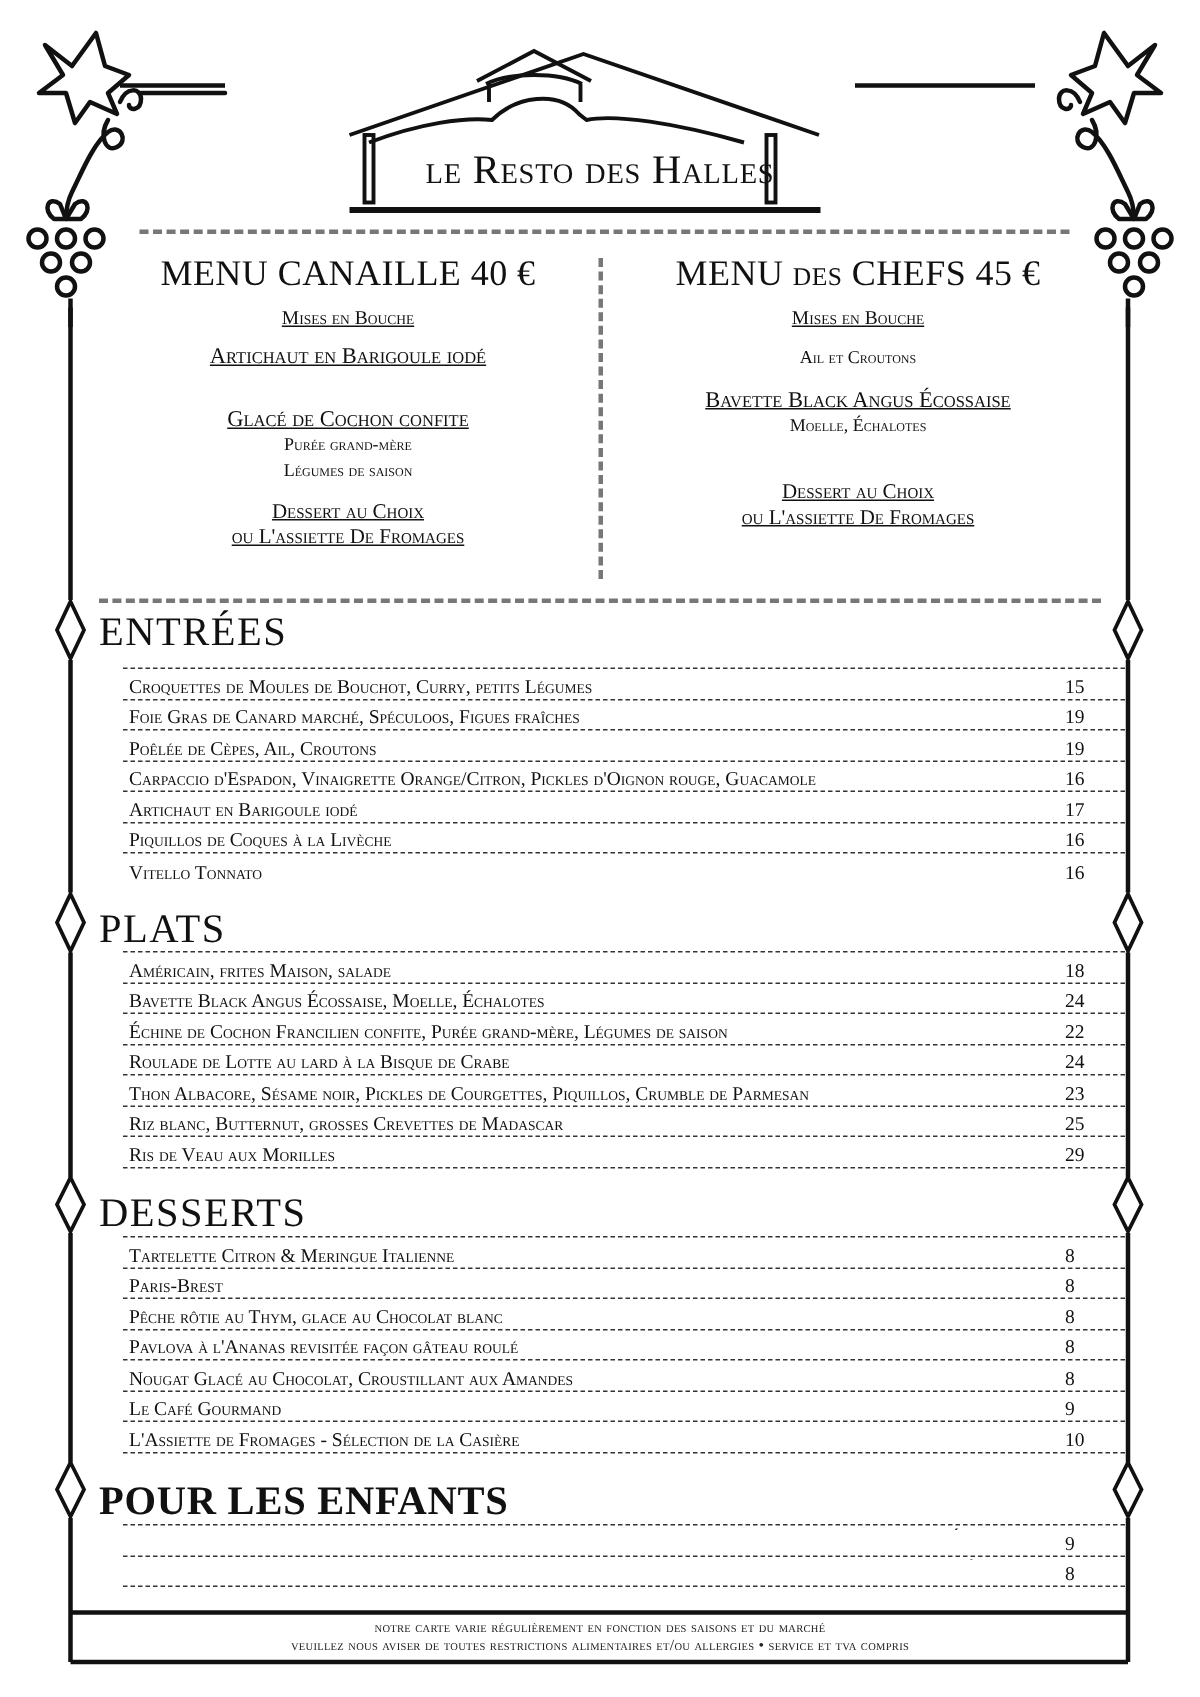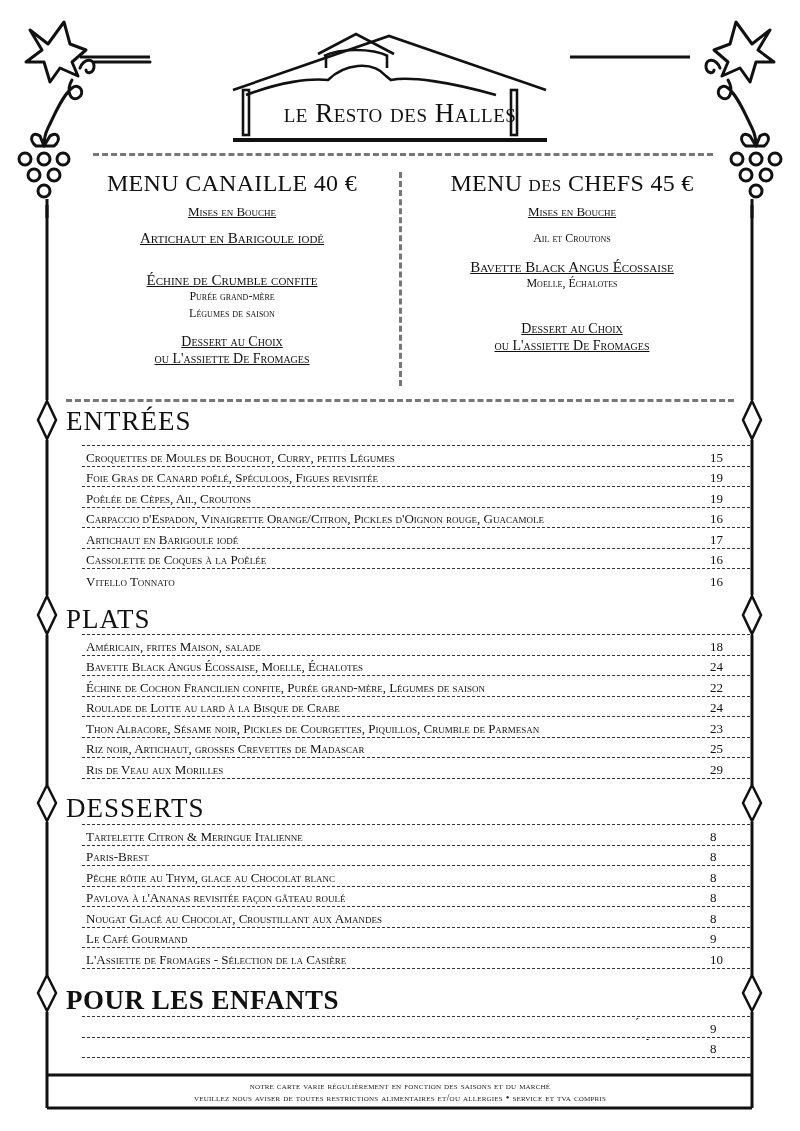--- a/index.html
+++ b/index.html
@@ -158,21 +158,21 @@
 <div class="dash-grey" style="left:93px;top:153px;width:620px;border-top-width:3px;"></div>
 
 <div style="position:absolute;left:399px;top:172px;height:214px;border-left:3px dashed #777;"></div>
 
 <div class="dash-grey" style="left:66px;top:399px;width:668px;"></div>
 
 <div class="setmenu" id="menu-left">
   <div class="title">MENU CANAILLE 40 €</div>
   <div class="course" style="font-size:13px;margin-bottom:10px;">Mises en Bouche</div>
   <div class="course" style="font-size:15px;margin-bottom:26px;">Artichaut en Barigoule iodé</div>
-  <div class="course" style="font-size:15px;">Échine de Crumble confite</div>
+  <div class="course" style="font-size:15px;">Glacé de Cochon confite</div>
   <div class="sub">Purée grand-mère</div>
   <div class="sub" style="margin-bottom:12px;">Légumes de saison</div>
   <div class="course" style="font-size:14px;margin-bottom:1px;">Dessert au Choix</div>
   <div class="course" style="font-size:14px;">ou L'assiette De Fromages</div>
 </div>
 
 <div class="setmenu" id="menu-right">
   <div class="title">MENU des CHEFS 45 €</div>
   <div class="course" style="font-size:13px;margin-bottom:10px;">Mises en Bouche</div>
   <div class="sub" style="margin-bottom:12px;">Ail et Croutons</div>
@@ -182,37 +182,37 @@
   <div class="course" style="font-size:14px;">ou L'assiette De Fromages</div>
 </div>
 
 <div class="section-title" style="top:406px;">ENTRÉES</div>
 <div class="rows" style="top:445px;">
   <div class="row">
       <span class="name">Croquettes de Moules de Bouchot, Curry, petits Légumes</span>
       <span class="price">15</span>
     </div>
   <div class="row">
-      <span class="name">Foie Gras de Canard poêlé, Spéculoos, Figues revisitée</span>
+      <span class="name">Foie Gras de Canard marché, Spéculoos, Figues fraîches</span>
       <span class="price">19</span>
     </div>
   <div class="row">
       <span class="name">Poêlée de Cèpes, Ail, Croutons</span>
       <span class="price">19</span>
     </div>
   <div class="row">
       <span class="name">Carpaccio d'Espadon, Vinaigrette Orange/Citron, Pickles d'Oignon rouge, Guacamole</span>
       <span class="price">16</span>
     </div>
   <div class="row">
       <span class="name">Artichaut en Barigoule iodé</span>
       <span class="price">17</span>
     </div>
   <div class="row">
-      <span class="name">Cassolette de Coques à la Poêlée</span>
+      <span class="name">Piquillos de Coques à la Livèche</span>
       <span class="price">16</span>
     </div>
   <div class="row" style="border-bottom:none;">
       <span class="name">Vitello Tonnato</span>
       <span class="price">16</span>
     </div>
 </div>
 
 <div class="section-title" style="top:604px;">PLATS</div>
 <div class="rows" style="top:634px;">
@@ -230,21 +230,21 @@
     </div>
   <div class="row">
       <span class="name">Roulade de Lotte au lard à la Bisque de Crabe</span>
       <span class="price">24</span>
     </div>
   <div class="row">
       <span class="name">Thon Albacore, Sésame noir, Pickles de Courgettes, Piquillos, Crumble de Parmesan</span>
       <span class="price">23</span>
     </div>
   <div class="row">
-      <span class="name">Riz noir, Artichaut, grosses Crevettes de Madascar</span>
+      <span class="name">Riz blanc, Butternut, grosses Crevettes de Madascar</span>
       <span class="price">25</span>
     </div>
   <div class="row">
       <span class="name">Ris de Veau aux Morilles</span>
       <span class="price">29</span>
     </div>
 </div>
 
 <div class="section-title" style="top:793px;">DESSERTS</div>
 <div class="rows" style="top:824px;">

